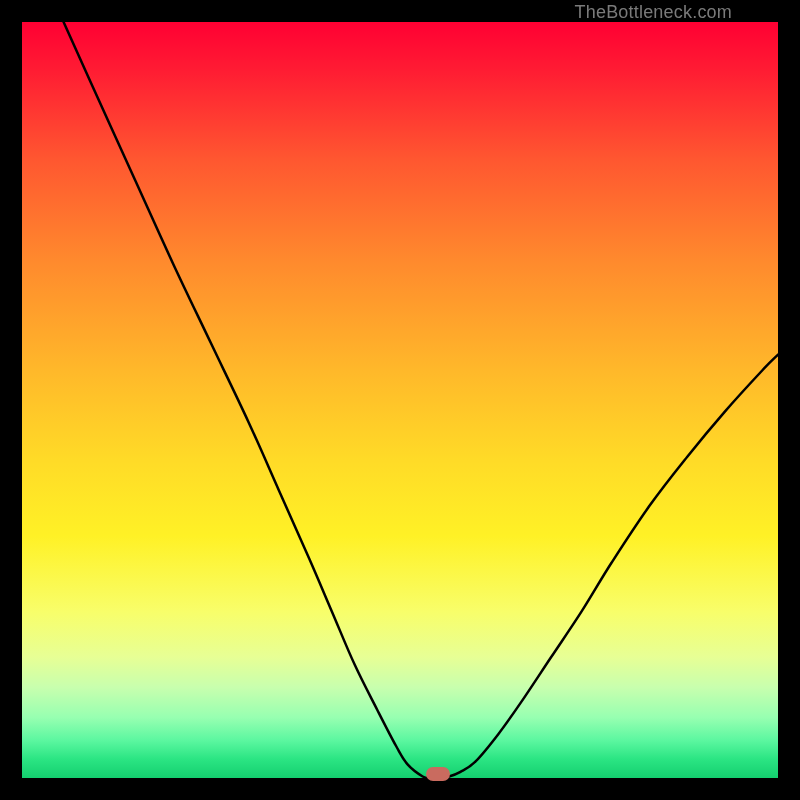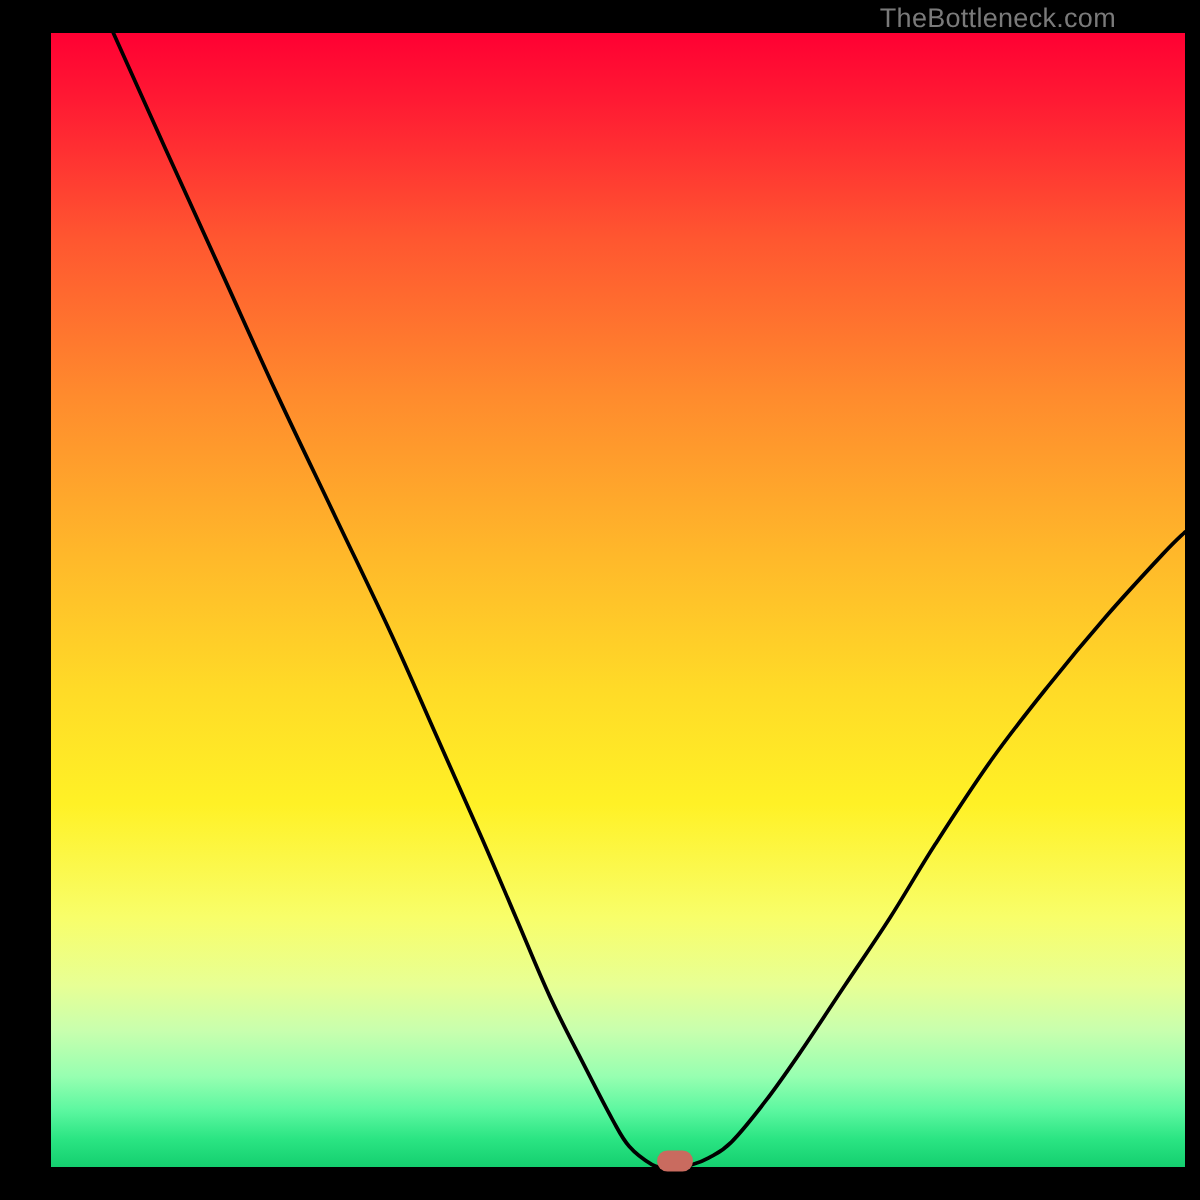--- a/index.html
+++ b/index.html
@@ -6,21 +6,21 @@
   body {
     width: 800px;
     height: 800px;
     background: #000;
     position: relative;
     overflow: hidden;
     font-family: Arial, sans-serif;
   }
   .frame {
     position: absolute;
-    top: 0; left: 12px;
+    top: 0; left: 0;
     width: 740px;
     height: 800px;
     background: #000;
   }
   .plot-area {
     position: absolute;
     top: 22px;
     left: 22px;
     width: 756px;
     height: 756px;

